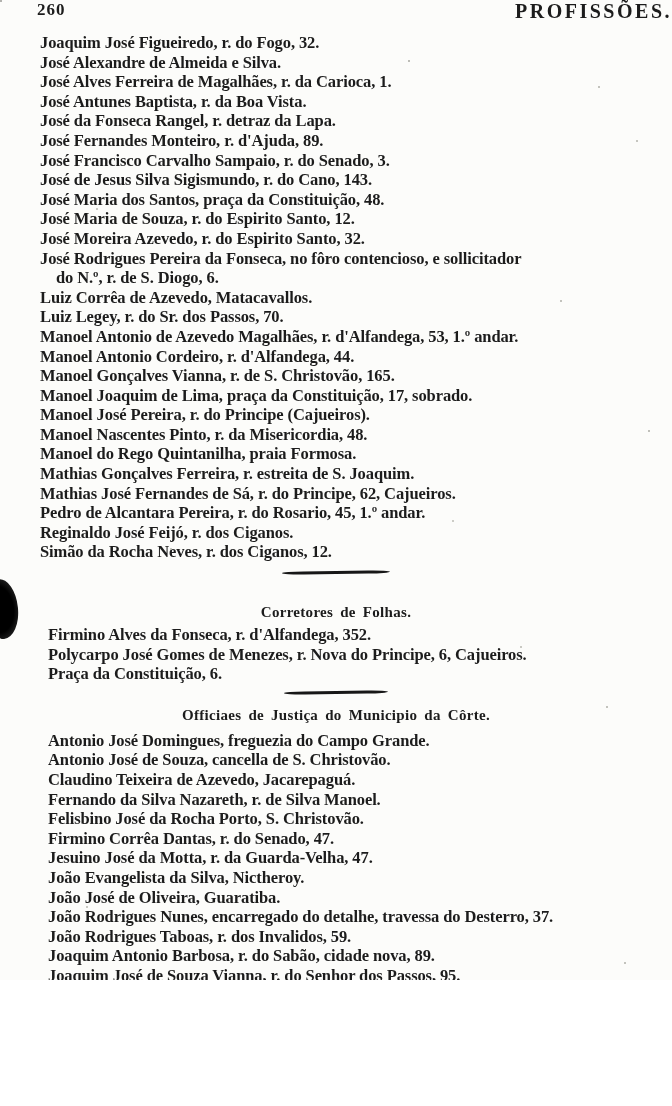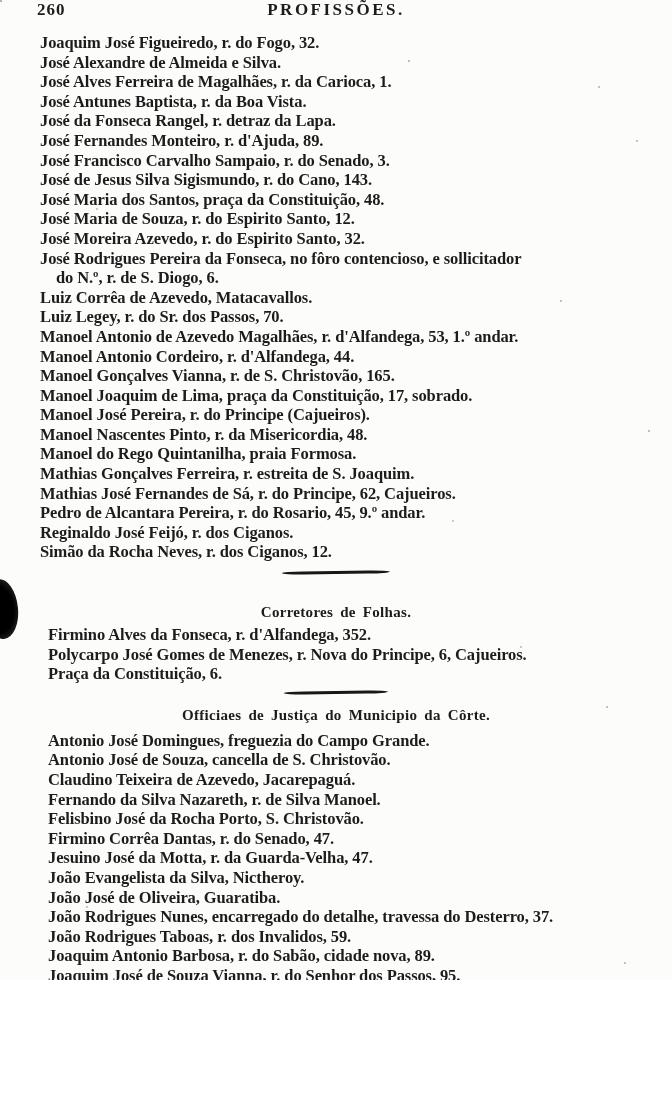--- a/index.html
+++ b/index.html
@@ -8,21 +8,21 @@
     width:672px; height:980px;
     background:#fcfcfa;
     box-sizing:border-box;
     overflow:hidden;
     font-family:"Liberation Serif","DejaVu Serif",serif;
     color:#1c1c1c;
     font-weight:700;
   }
   .header { position:relative; height:20px; }
   .page-num { position:absolute; left:37px; top:0; font-size:17px; letter-spacing:1px; }
-  .running-title { text-align:center; font-size:17px; letter-spacing:2.5px; word-spacing:2px; }
+  .running-title { text-align:right; font-size:20px; letter-spacing:2.5px; word-spacing:2px; }
   .list { margin:0 18px 0 40px; }
   .list .line {
     font-size:16.5px; line-height:19.6px;
     white-space:nowrap; letter-spacing:-0.1px;
   }
   .list .cont { padding-left:16px; }
   .list1 { margin-top:13px; }
   .list2, .list3 { margin-left:48px; }
   .list2 { margin-top:4px; }
   .list3 { margin-top:7px; }
@@ -84,21 +84,21 @@
     <div class="line">Luiz Legey, r. do Sr. dos Passos, 70.</div>
     <div class="line">Manoel Antonio de Azevedo Magalhães, r. d'Alfandega, 53, 1.º andar.</div>
     <div class="line">Manoel Antonio Cordeiro, r. d'Alfandega, 44.</div>
     <div class="line">Manoel Gonçalves Vianna, r. de S. Christovão, 165.</div>
     <div class="line">Manoel Joaquim de Lima, praça da Constituição, 17, sobrado.</div>
     <div class="line">Manoel José Pereira, r. do Principe (Cajueiros).</div>
     <div class="line">Manoel Nascentes Pinto, r. da Misericordia, 48.</div>
     <div class="line">Manoel do Rego Quintanilha, praia Formosa.</div>
     <div class="line">Mathias Gonçalves Ferreira, r. estreita de S. Joaquim.</div>
     <div class="line">Mathias José Fernandes de Sá, r. do Principe, 62, Cajueiros.</div>
-    <div class="line">Pedro de Alcantara Pereira, r. do Rosario, 45, 9.º andar.</div>
+    <div class="line">Pedro de Alcantara Pereira, r. do Rosario, 45, 1.º andar.</div>
     <div class="line">Reginaldo José Feijó, r. dos Ciganos.</div>
     <div class="line">Simão da Rocha Neves, r. dos Ciganos, 12.</div>
   </div>
 
   <div class="rule rule1"></div>
 
   <h2 class="section-heading sh2">Corretores de Folhas.</h2>
 
   <div class="list list2">
     <div class="line">Firmino Alves da Fonseca, r. d'Alfandega, 352.</div>

